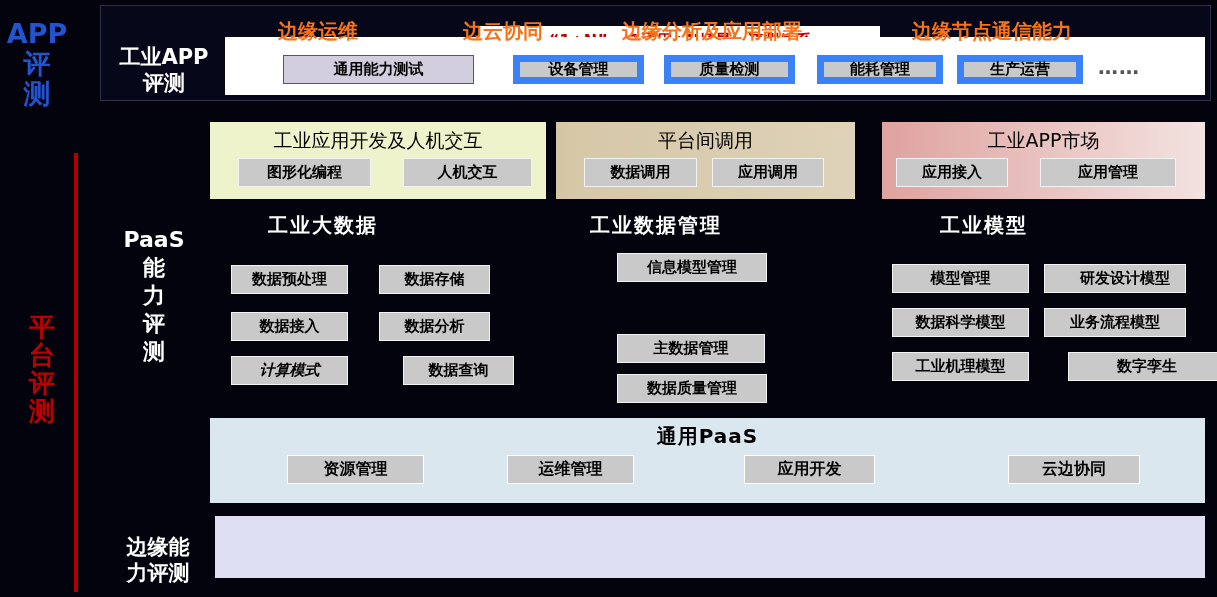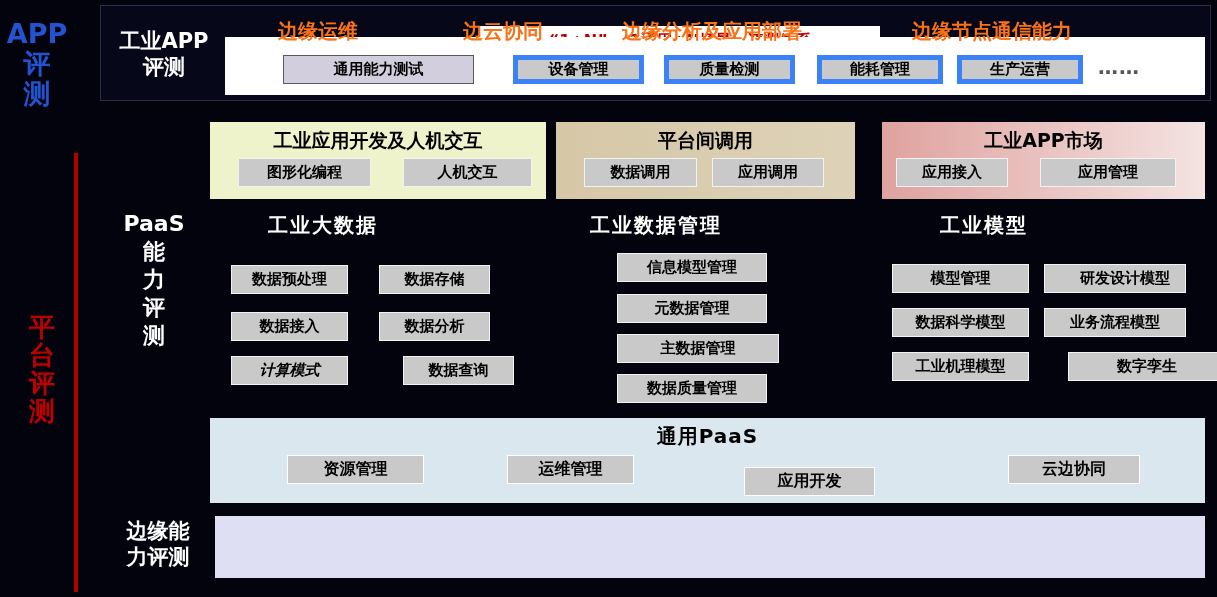--- a/index.html
+++ b/index.html
@@ -10,40 +10,40 @@
   }
   .vlabel { position:absolute; white-space:pre-line; font-weight:bold; text-align:center;margin-top:9px; }
   .blue { color:#2353cf; }
   .redtext { color:#c00000; }
   .redline { position:absolute; left:74px; top:153px; width:4px; height:439px; background:#b00000; }
 
   .top-section {
     position:absolute; left:100px; top:5px; width:1111px; height:96px;
     background:#07071a; border:1px solid #2e2e44; box-sizing:border-box;
   }
-  .sec-label { position:absolute; color:#fff; font-weight:bold; white-space:pre-line; text-align:center; }
+  .sec-label { position:absolute; color:#fff; font-weight:bold; white-space:pre-line; text-align:center;margin-top:16px; }
   .title-strip {
     position:absolute; left:480px; top:8px; width:400px; height:30px;
     background:#fff; color:#c00000; font-weight:bold; font-size:16px;
     display:flex; align-items:center; justify-content:center;margin-top:18px;
   }
   .white-box { position:absolute; left:225px; top:37px; width:980px; height:58px; background:#fff; }
 
   .chip {
     position:absolute; height:29px; background:#c9c9c9; color:#000;
     font-weight:bold; font-size:15px; box-sizing:border-box;
     display:flex; align-items:center; justify-content:center;
-    border:5px solid #3b82f6;
+    border:7px solid #3b82f6;
   }
   .chip-hl { background:#d3cedd; border:1px solid #595959; }
   .chip-white-border { border:1px solid #f2f2f2; }
   .ellipsis { position:absolute; left:1098px; top:55px; color:#555; font-weight:bold; font-size:20px; letter-spacing:1px; }
 
   .header-block { position:absolute; top:122px; height:77px; box-sizing:border-box; }
-  .hb-title { font-weight:bold; font-size:19px; text-align:center; color:#000; padding-top:6px; }
+  .hb-title { font-weight:normal; font-size:19px; text-align:center; color:#000; padding-top:6px; }
   .hb-dev { left:210px; width:336px; background:#eef3cb; }
   .hb-call { left:556px; width:299px; background:linear-gradient(90deg,#d5c7a6,#ded2b8); }
   .hb-market { left:882px; width:323px; background:linear-gradient(90deg,#dfa29f,#f3e3e1); }
 
   .group-title { position:absolute; top:212px; width:200px; color:#fff; font-weight:bold; font-size:20px; text-align:left; letter-spacing:2px; }
 
   .paas-box { position:absolute; left:210px; top:418px; width:995px; height:85px; background:#dbe7ee; }
   .paas-title { text-align:center; font-weight:bold; font-size:20px; color:#000; padding-top:5px; letter-spacing:1px; }
 
   .edge-box { position:absolute; left:215px; top:516px; width:990px; height:62px; background:#dedff2; }
@@ -105,37 +105,36 @@
   <div class="group-title" style="left:940px;">工业模型</div>
 
   <div class="chip chip-white-border" style="left:231px; top:265px; width:117px;">数据预处理</div>
   <div class="chip chip-white-border" style="left:231px; top:312px; width:117px;">数据接入</div>
   <div class="chip chip-white-border" style="left:231px; top:356px; width:117px;font-style:italic;">计算模式</div>
   <div class="chip chip-white-border" style="left:379px; top:265px; width:111px;">数据存储</div>
   <div class="chip chip-white-border" style="left:379px; top:312px; width:111px;">数据分析</div>
   <div class="chip chip-white-border" style="left:379px; top:356px; width:111px;margin-left:24px;">数据查询</div>
 
   <div class="chip chip-white-border" style="left:617px; top:253px; width:150px;">信息模型管理</div>
-  <div class="chip chip-white-border" style="left:617px; top:294px; width:150px;">元数据管理</div>
-  <div class="chip chip-white-border" style="left:617px; top:334px; width:162px;">主数据管理</div>
+  <div class="chip chip-white-border" style="left:617px; top:334px; width:148px;">主数据管理</div>
   <div class="chip chip-white-border" style="left:617px; top:374px; width:150px;">数据质量管理</div>
 
   <div class="chip chip-white-border" style="left:892px; top:264px; width:137px;">模型管理</div>
   <div class="chip chip-white-border" style="left:892px; top:308px; width:137px;">数据科学模型</div>
   <div class="chip chip-white-border" style="left:892px; top:352px; width:137px;">工业机理模型</div>
   <div class="chip chip-white-border" style="left:1044px; top:264px; width:142px;padding-left:20px;">研发设计模型</div>
   <div class="chip chip-white-border" style="left:1044px; top:308px; width:142px;">业务流程模型</div>
   <div class="chip chip-white-border" style="left:1068px; top:352px; width:158px;">数字孪生</div>
 
   <div class="paas-box">
     <div class="paas-title">通用PaaS</div>
   </div>
   <div class="chip" style="left:287px; top:455px; width:137px; border:1px solid #fff; font-size:16px;">资源管理</div>
   <div class="chip" style="left:507px; top:455px; width:127px; border:1px solid #fff; font-size:16px;">运维管理</div>
-  <div class="chip" style="left:744px; top:455px; width:131px; border:1px solid #fff; font-size:16px;margin-top:12px;">应用开发</div>
+  <div class="chip" style="left:744px; top:455px; width:131px; border:1px solid #fff; font-size:16px;">应用开发</div>
   <div class="chip" style="left:1008px; top:455px; width:132px; border:1px solid #fff; font-size:16px;">云边协同</div>
 
   <div class="sec-label" style="left:102px; top:518px; width:112px; font-size:21px; line-height:26px;">边缘能
 力评测</div>
   <div class="edge-box"></div>
   <div class="edge-item" style="left:278px;">边缘运维</div>
   <div class="edge-item" style="left:463px;">边云协同</div>
   <div class="edge-item" style="left:622px;">边缘分析及应用部署</div>
   <div class="edge-item" style="left:912px;">边缘节点通信能力</div>
 

